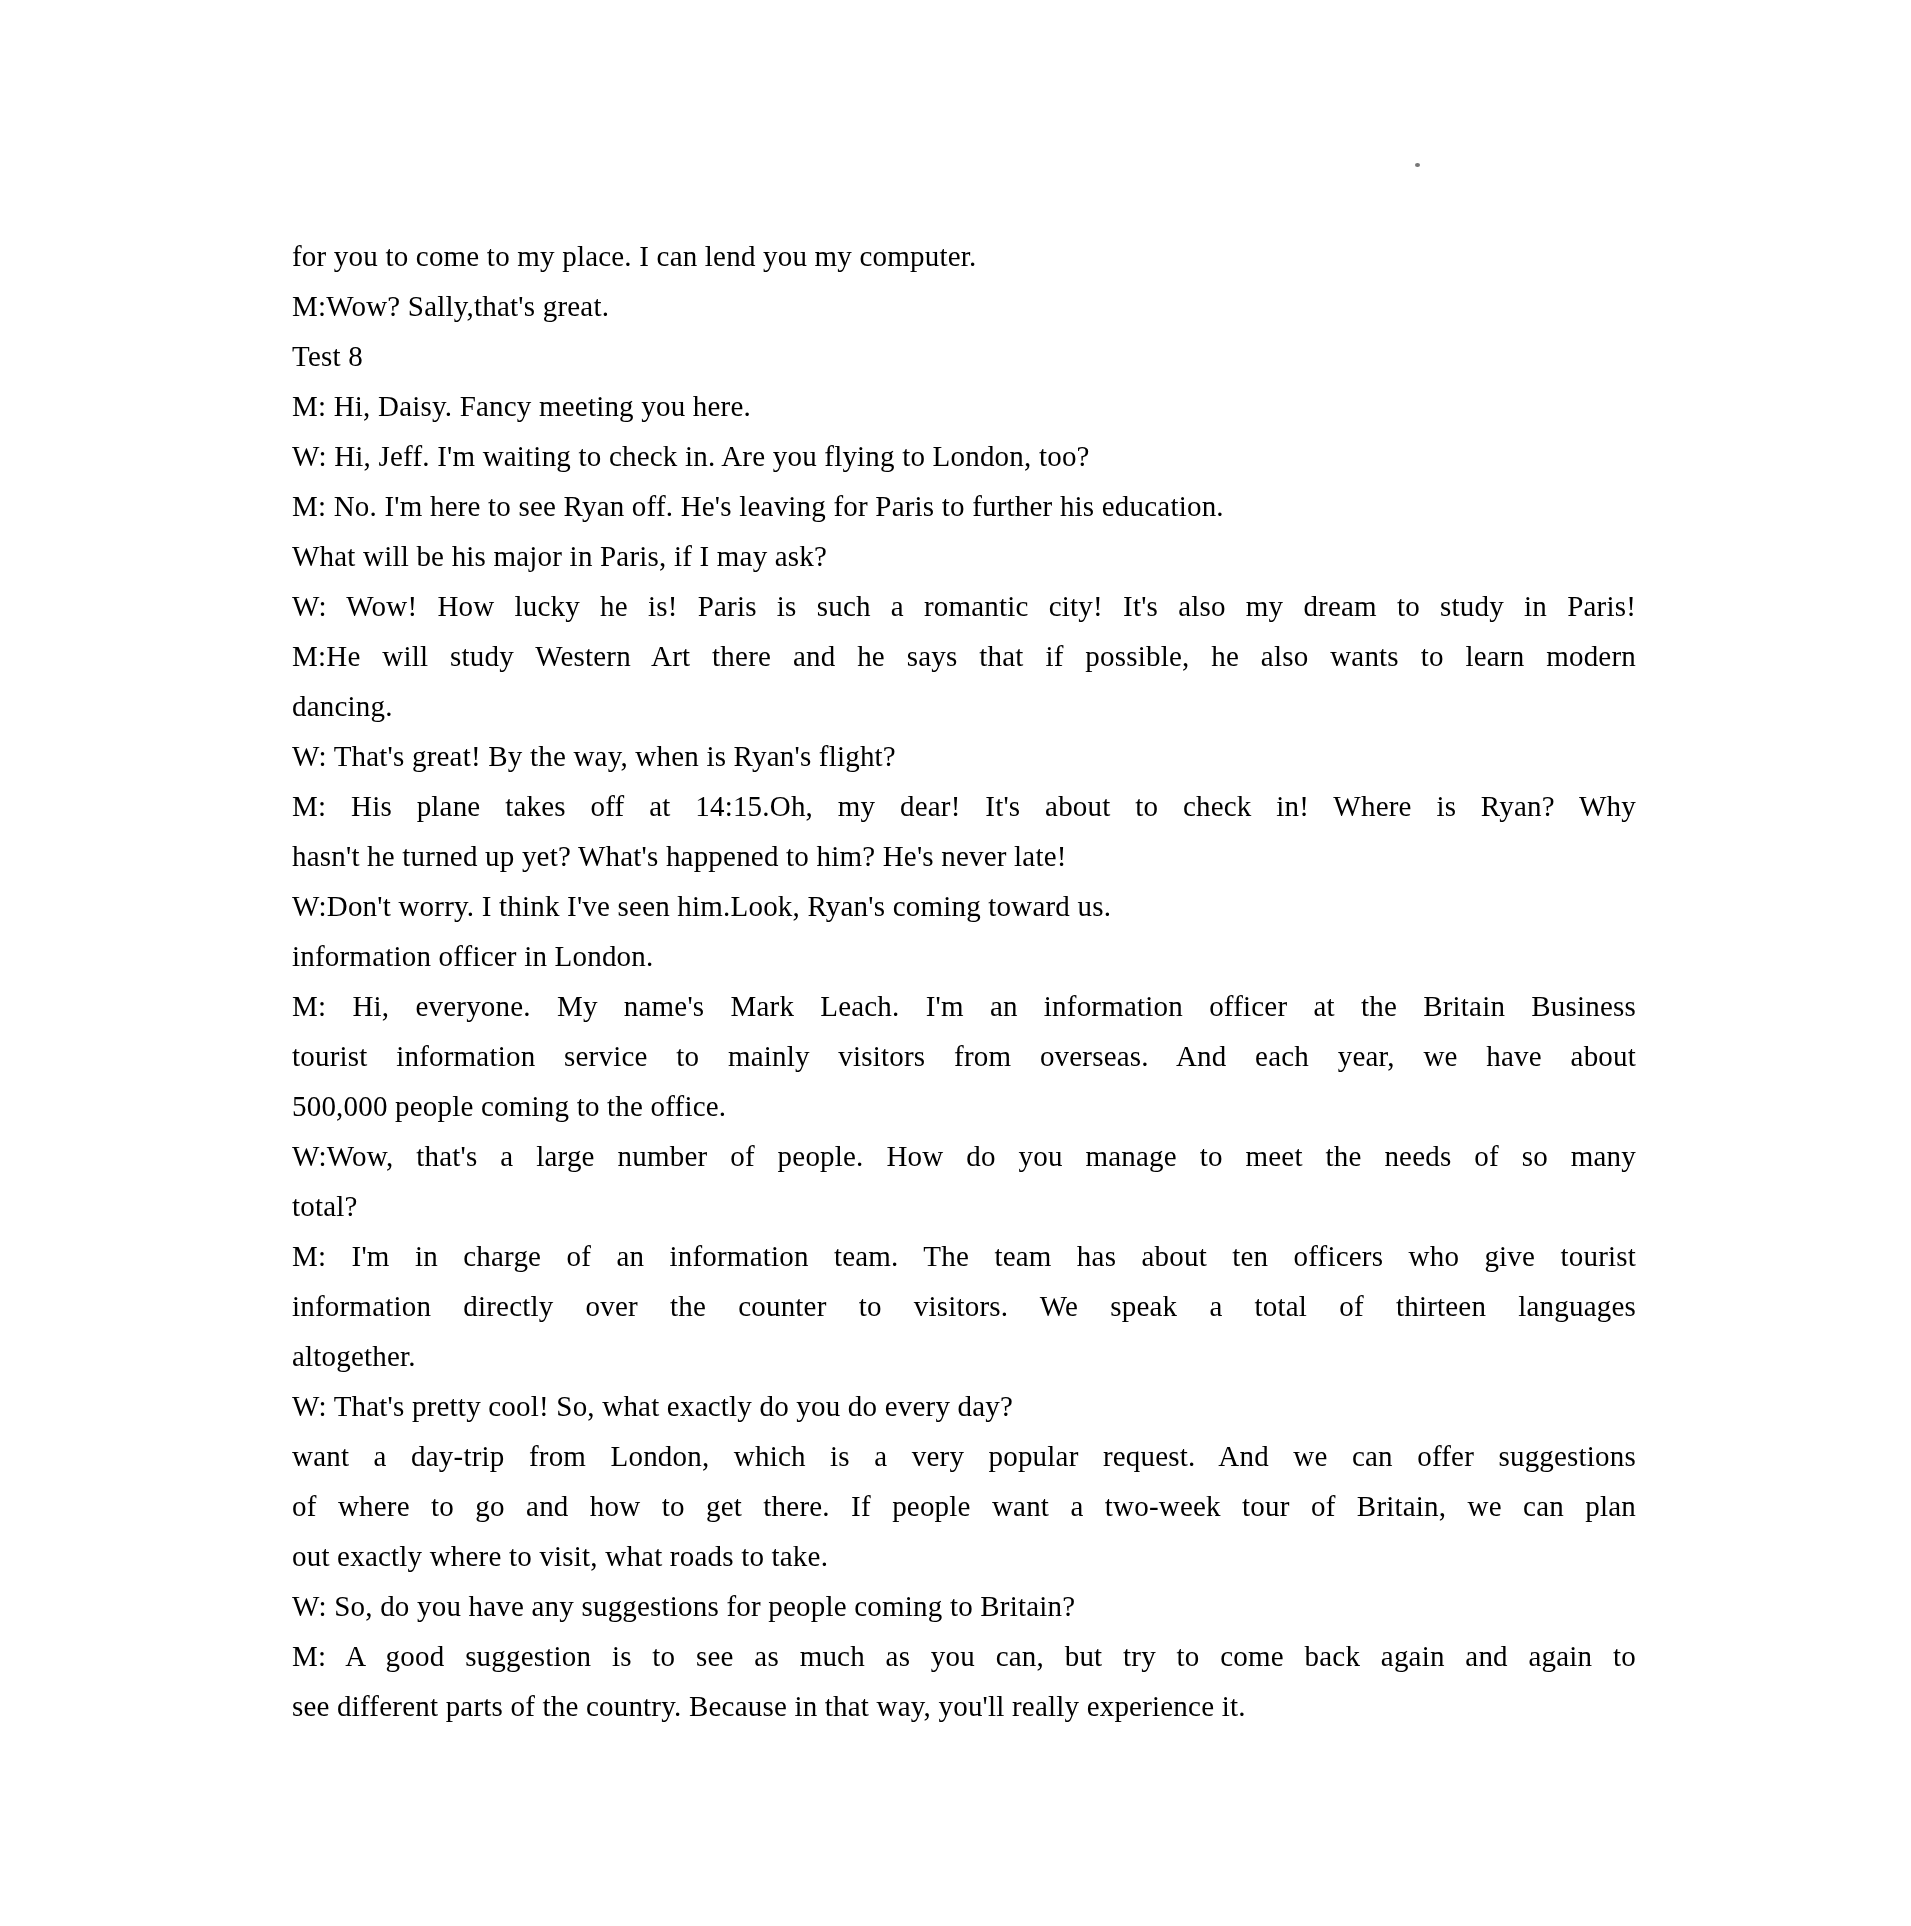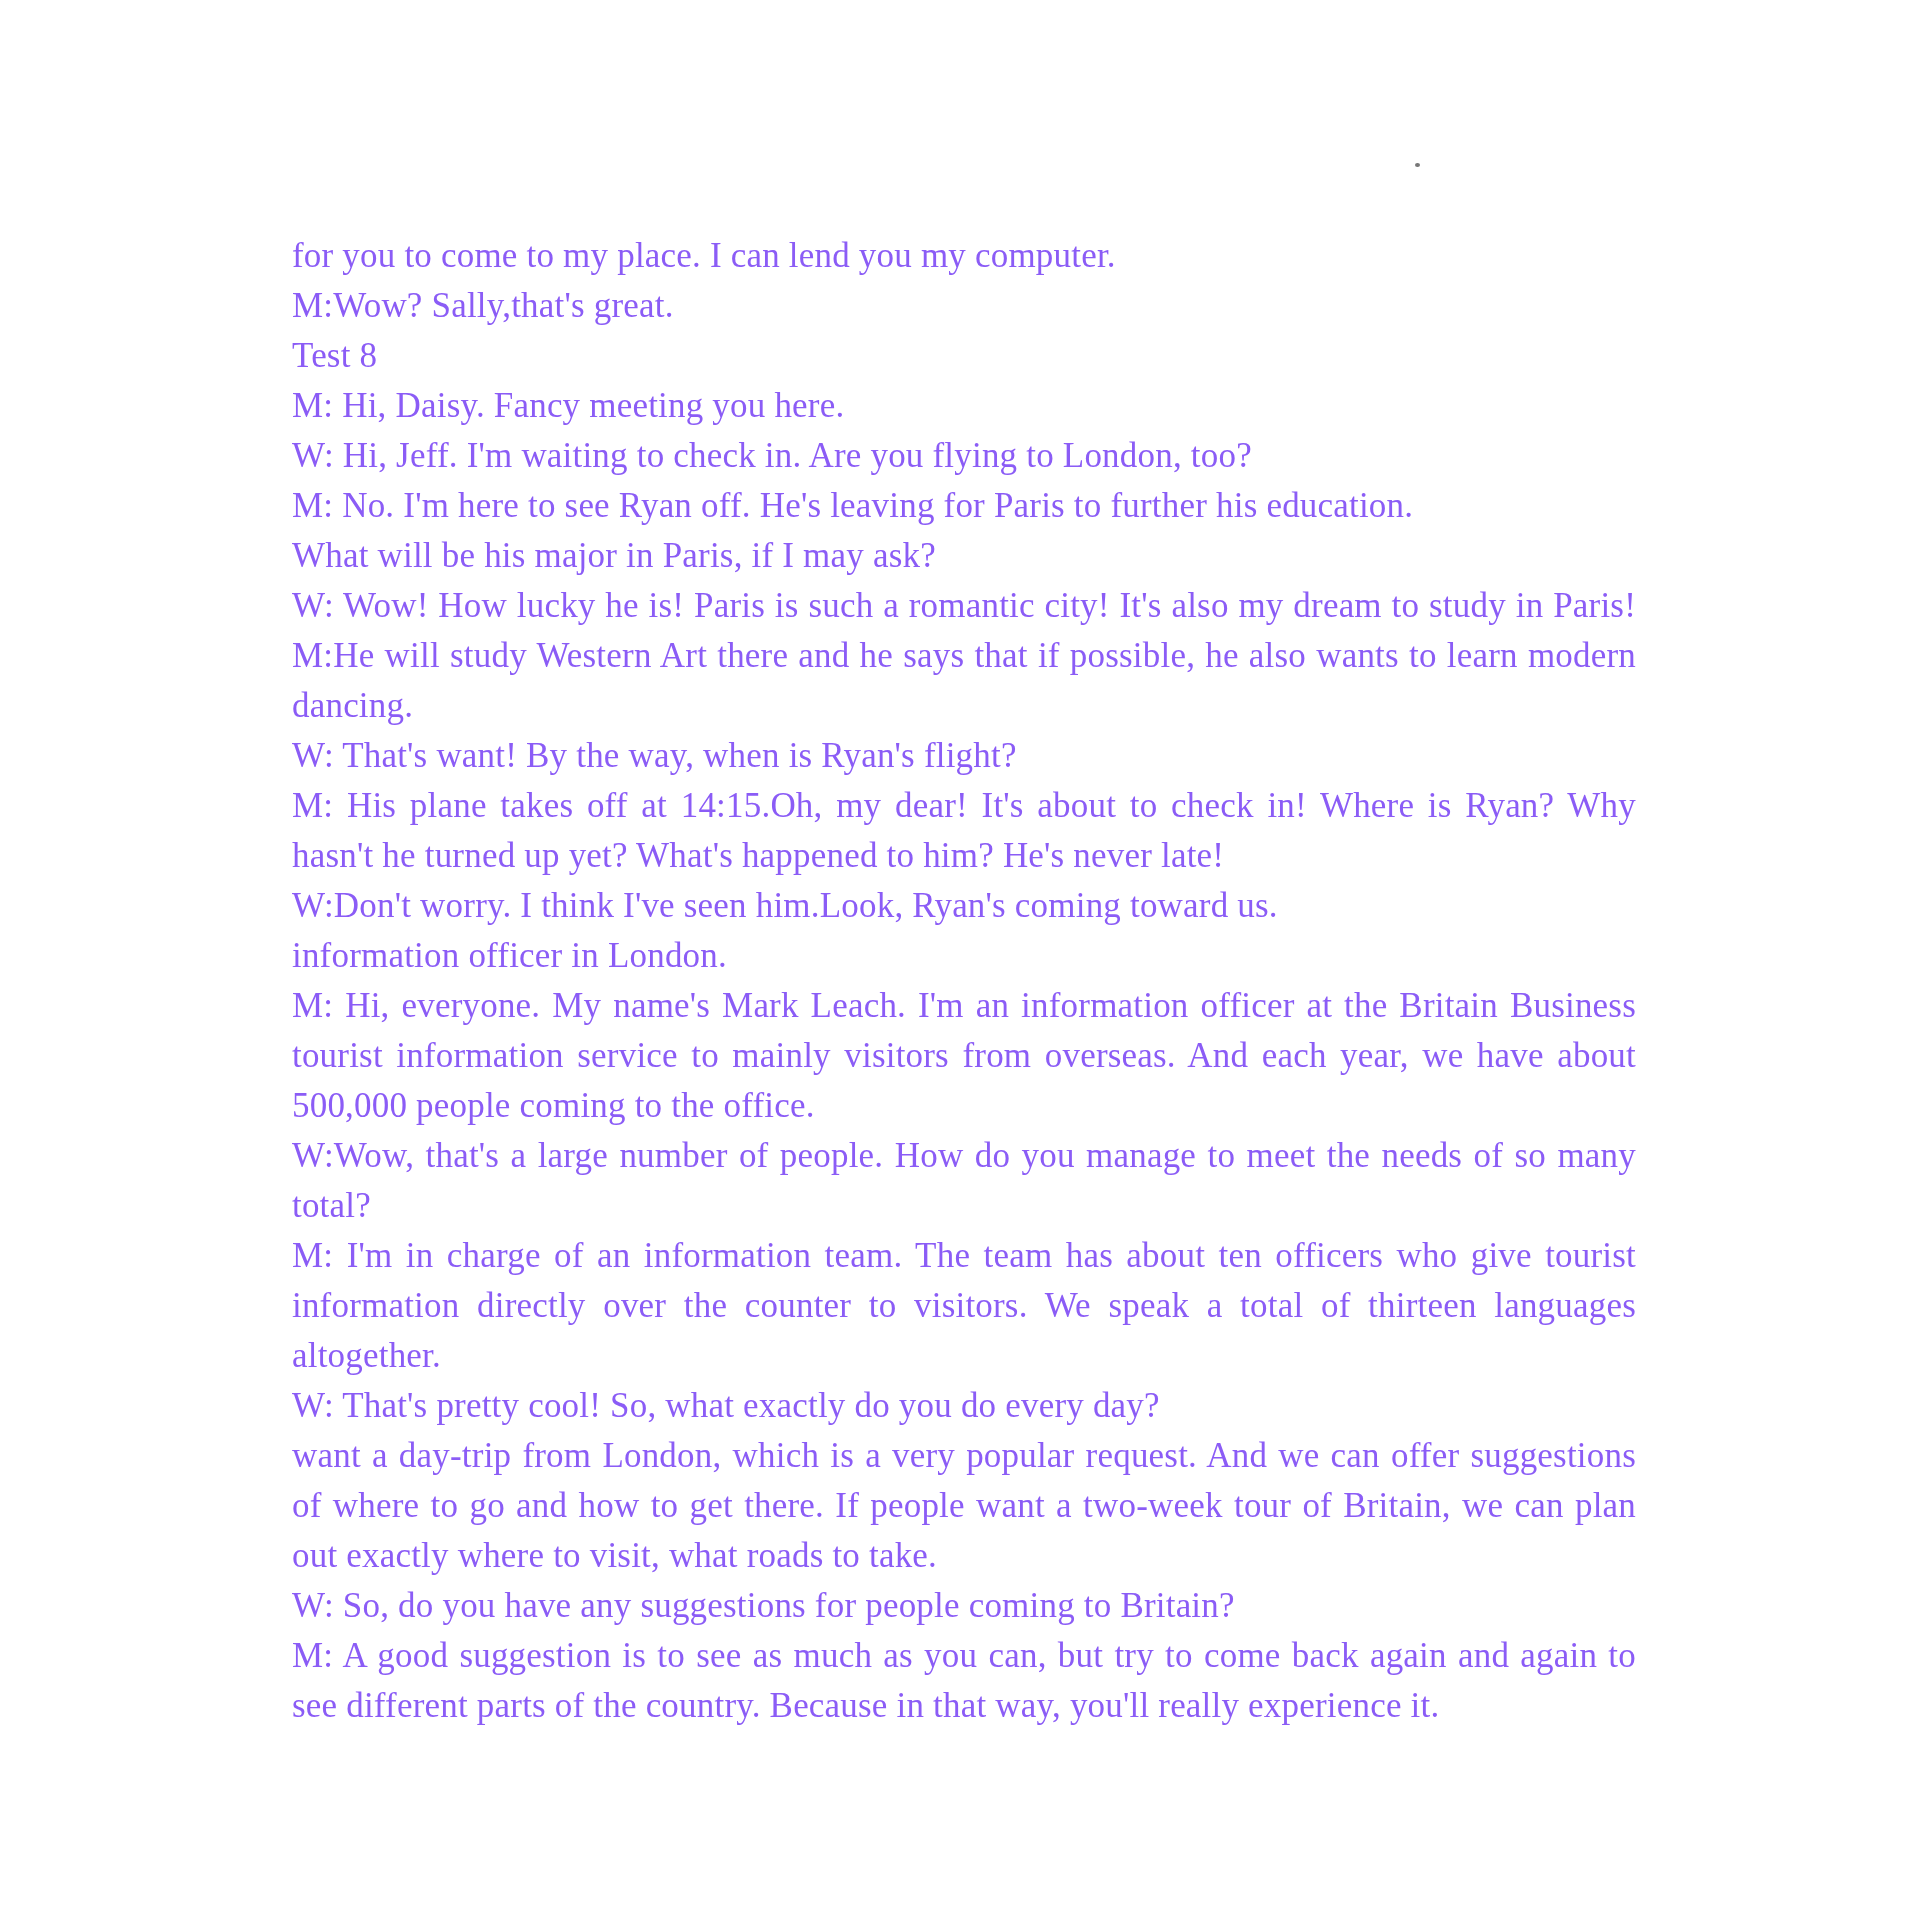--- a/index.html
+++ b/index.html
@@ -13,22 +13,22 @@
   }
   .text-block {
     position: absolute;
     left: 292px;
     top: 231px;
     width: 1344px;
   }
   .line {
     height: 50px;
     line-height: 50px;
-    font-size: 35px;
-    color: #8b5cf6;
+    font-size: 29px;
+    color: #000000;
     letter-spacing: 0.2px;
   }
   .line.just {
     text-align: justify;
     text-align-last: justify;
   }
   .stray-dot {
     position: absolute;
     left: 1415px;
     top: 163px;
@@ -49,21 +49,21 @@
       <div class="line last">for you to come to my place. I can lend you my computer.</div>
       <div class="line last">M:Wow? Sally,that's great.</div>
       <div class="line last">Test 8</div>
       <div class="line last">M: Hi, Daisy. Fancy meeting you here.</div>
       <div class="line last">W: Hi, Jeff. I'm waiting to check in. Are you flying to London, too?</div>
       <div class="line last">M: No. I'm here to see Ryan off. He's leaving for Paris to further his education.</div>
       <div class="line last">What will be his major in Paris, if I may ask?</div>
       <div class="line just">W: Wow! How lucky he is! Paris is such a romantic city! It's also my dream to study in Paris!</div>
       <div class="line just">M:He will study Western Art there and he says that if possible, he also wants to learn modern</div>
       <div class="line last">dancing.</div>
-      <div class="line last">W: That's want! By the way, when is Ryan's flight?</div>
+      <div class="line last">W: That's great! By the way, when is Ryan's flight?</div>
       <div class="line just">M: His plane takes off at 14:15.Oh, my dear! It's about to check in! Where is Ryan? Why</div>
       <div class="line last">hasn't he turned up yet? What's happened to him? He's never late!</div>
       <div class="line last">W:Don't worry. I think I've seen him.Look, Ryan's coming toward us.</div>
       <div class="line last">information officer in London.</div>
       <div class="line just">M: Hi, everyone. My name's Mark Leach. I'm an information officer at the Britain Business</div>
       <div class="line just">tourist information service to mainly visitors from overseas. And each year, we have about</div>
       <div class="line last">500,000 people coming to the office.</div>
       <div class="line just">W:Wow, that's a large number of people. How do you manage to meet the needs of so many</div>
       <div class="line last">total?</div>
       <div class="line just">M: I'm in charge of an information team. The team has about ten officers who give tourist</div>

